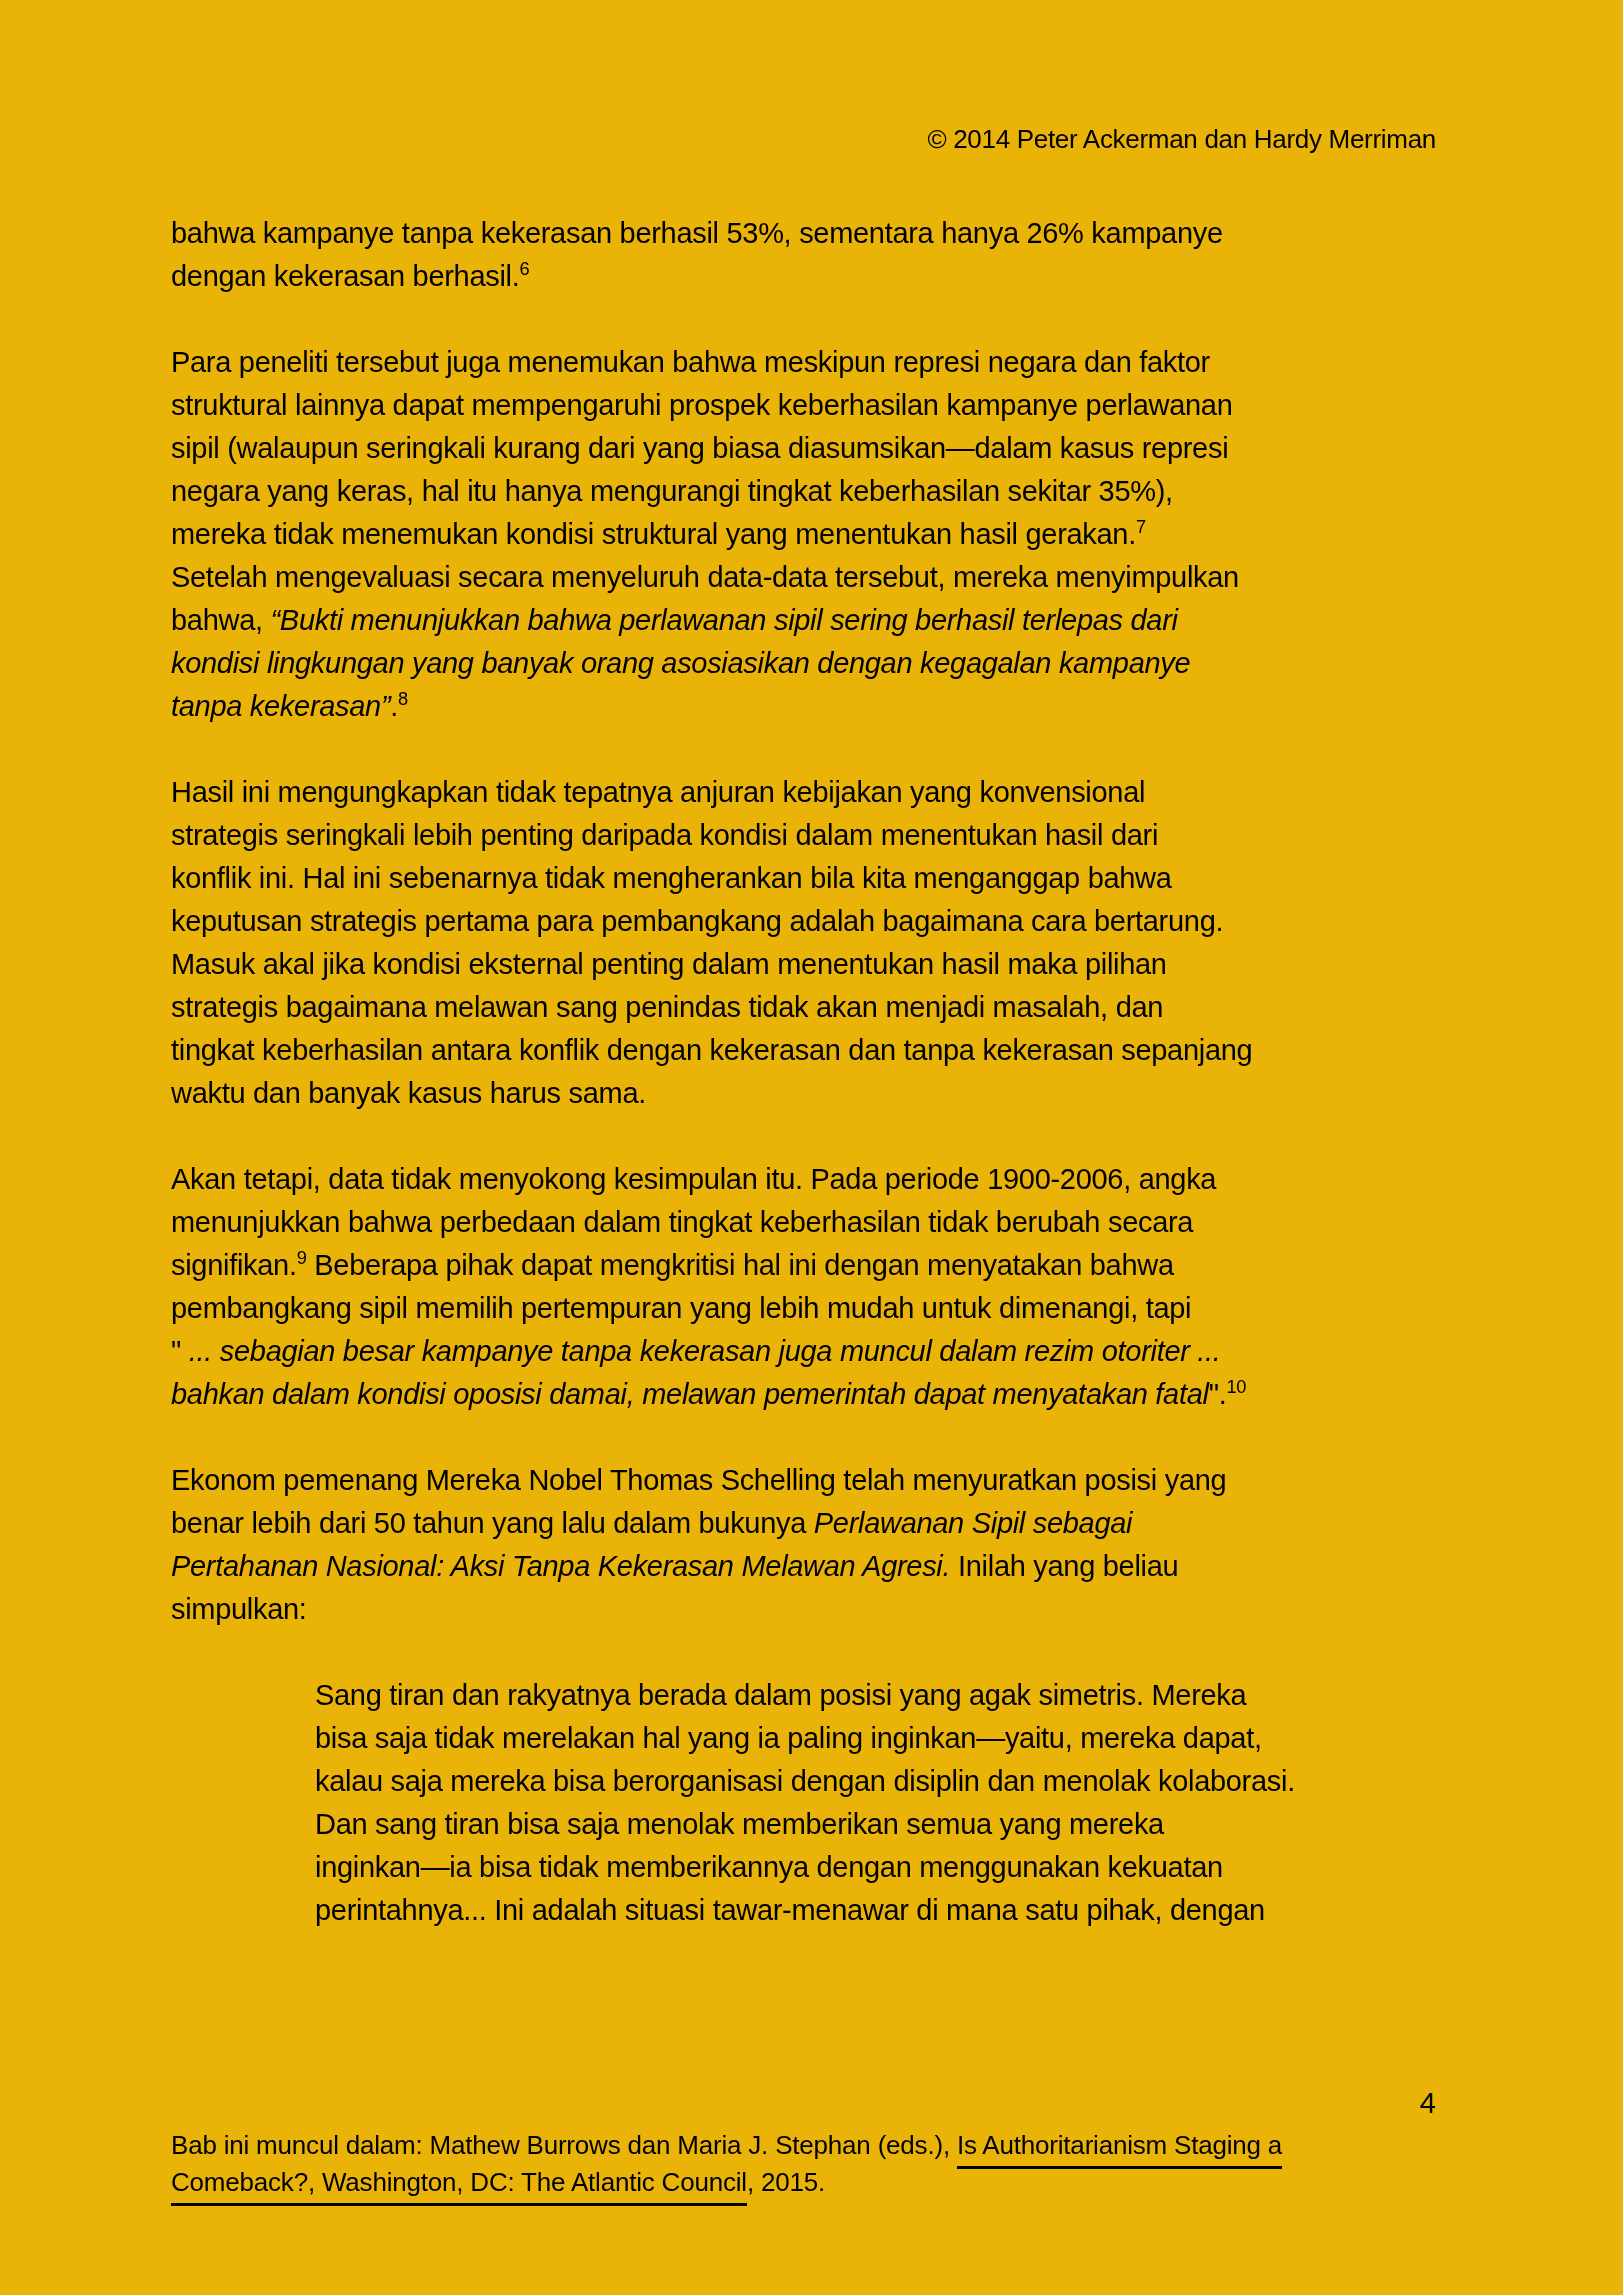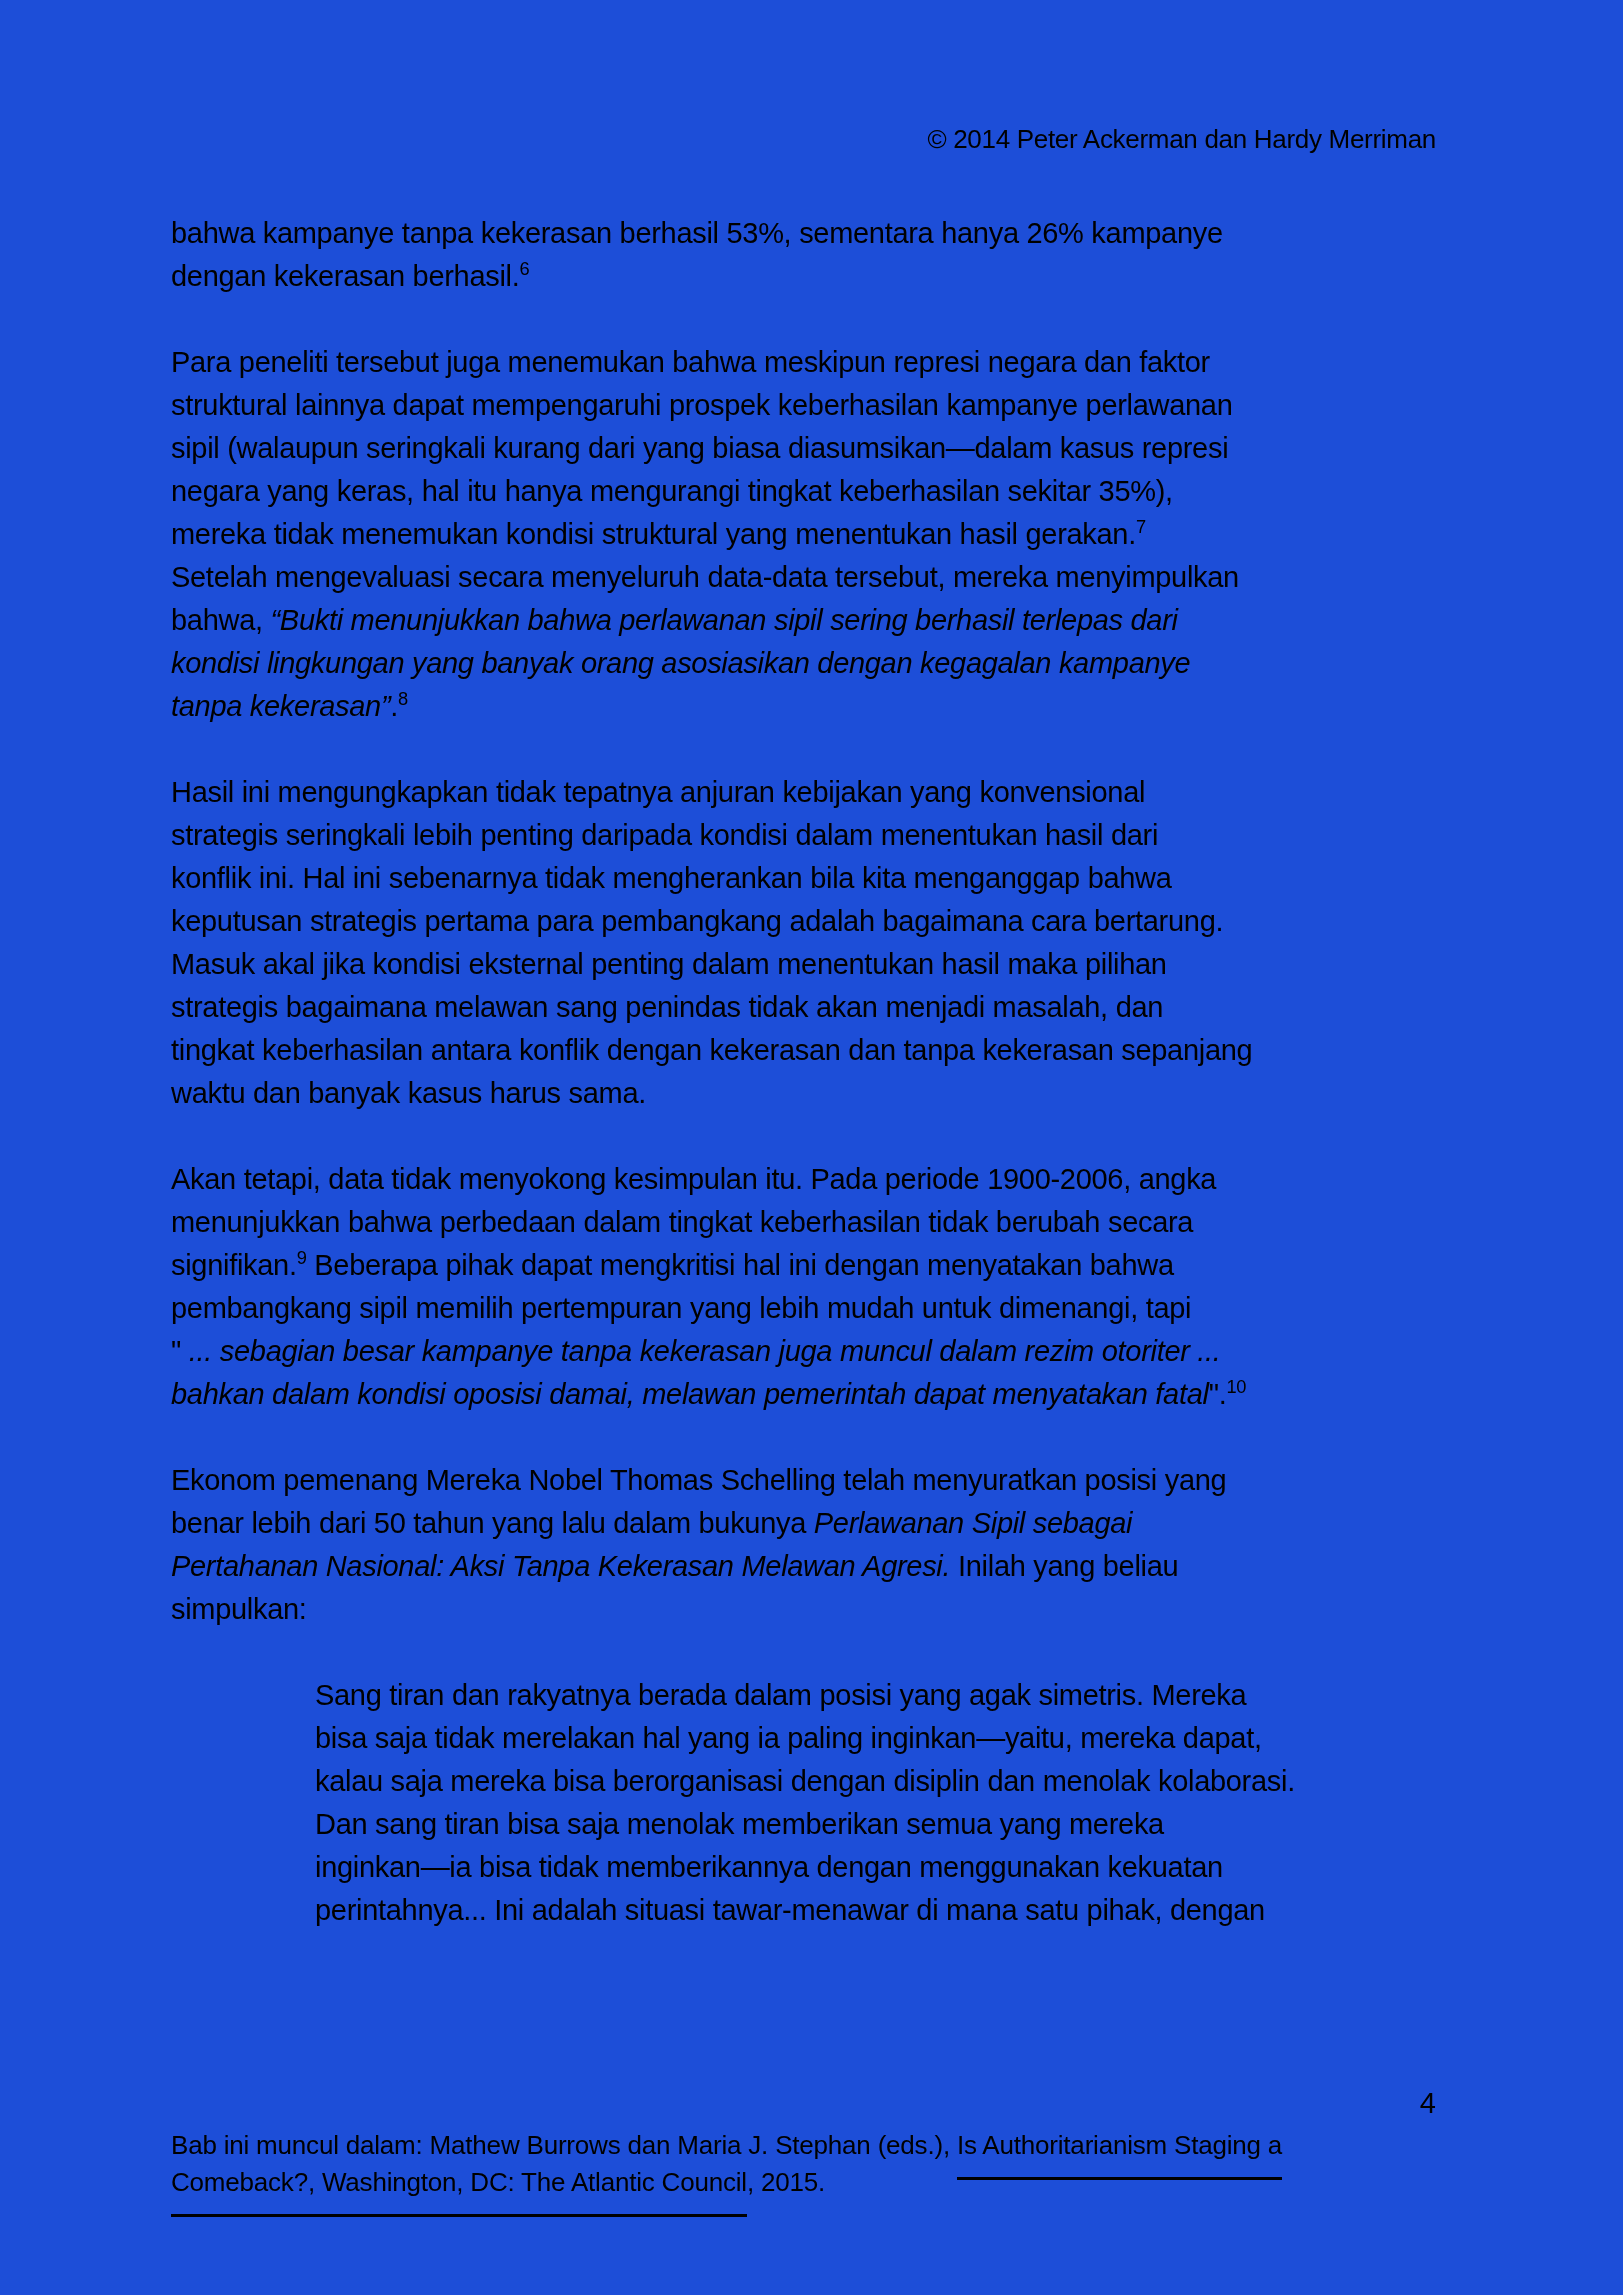--- a/index.html
+++ b/index.html
@@ -1,20 +1,20 @@
 <!DOCTYPE html>
 <html style="font-size:10.5px"><head>
 <meta charset="utf-8">
 <style>
   html, body { margin: 0; padding: 0; background: #e8e8e8; }
   .page {
     position: relative;
     width: 1623px;
     height: 2295px;
-    background: #1d4ed8;
+    background: #eab308;
     color: #000000;
     font-family: "Liberation Sans", "DejaVu Sans", sans-serif;
     overflow: hidden;
   }
   .header {
     position: absolute;
     top: 122px;
     left: 171px;
     width: 1265px;
     text-align: right;
@@ -61,21 +61,21 @@
   }
   .footer .line {
     height: 37px;
     line-height: 37px;
     font-size: 26px;
     letter-spacing: -0.2px;
     white-space: nowrap;
   }
   .u {
     border-bottom: 3.3px solid #000000;
-    padding-bottom: 17px;
+    padding-bottom: 6px;
   }
 </style>
 </head>
 <body>
 
 <div class="page">
   <div class="header">© 2014 Peter Ackerman dan Hardy Merriman</div>
 
   <div class="content" id="content">
       <div class="para">

